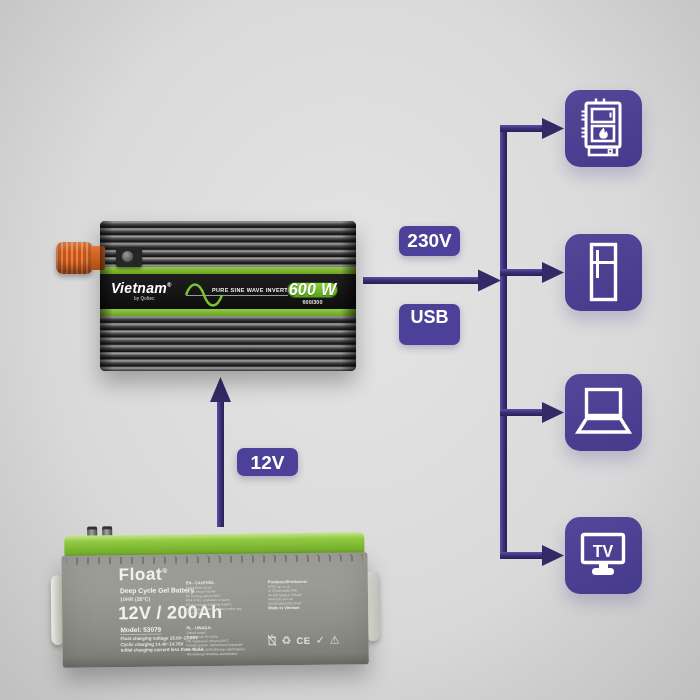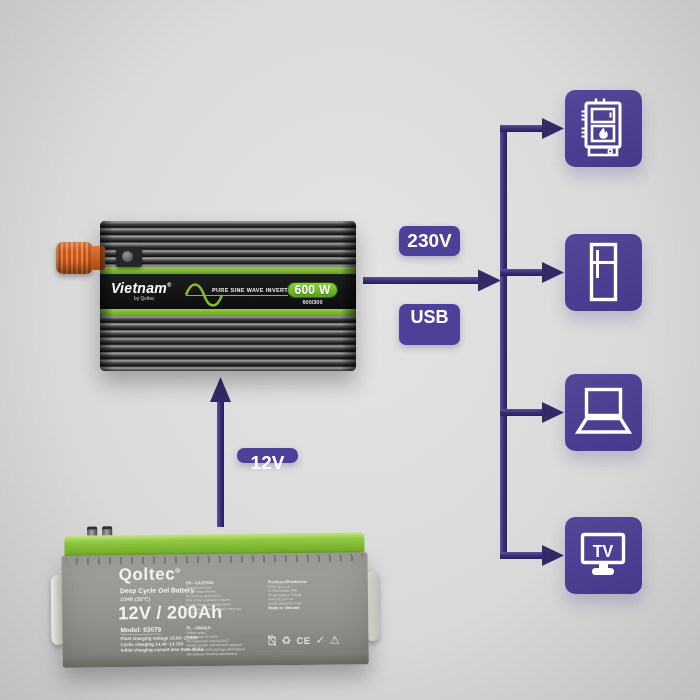--- a/index.html
+++ b/index.html
@@ -10,24 +10,24 @@
     background:radial-gradient(ellipse at 50% 45%, rgba(0,0,0,0) 60%, rgba(0,0,0,0.07) 100%);}
 
   
   .connectors{position:absolute;left:0;top:0;z-index:1;}
 
   
   .vlabel{position:absolute;z-index:4;background:#4C4099;color:#fff;font-weight:700;
     text-align:center;border-radius:7px;box-shadow:0 3px 7px rgba(50,40,110,.28);}
   #lbl-230{left:399px;top:226px;width:61px;height:30px;line-height:30px;font-size:19px;}
   #lbl-usb{left:399px;top:304px;width:61px;height:41px;line-height:27px;font-size:18px;}
-  #lbl-12{left:237px;top:448px;width:61px;height:15px;line-height:29px;font-size:19px;}
-
-  
-  .app{position:absolute;left:565px;width:77px;height:77px;border-radius:10px;z-index:3;
+  #lbl-12{left:237px;top:448px;width:61px;height:28px;line-height:29px;font-size:19px;}
+
+  
+  .app{position:absolute;left:565px;width:77px;height:77px;border-radius:15px;z-index:3;
     background:linear-gradient(160deg,#544699,#463A8D);box-shadow:0 9px 16px rgba(62,51,128,.22);}
   .a1{top:90px}.a2{top:234px}.a3{top:374px}.a4{top:517px}
   .app svg{display:block}
   .app .ln{stroke:#fff;fill:none;}
 
   
   .inverter{position:absolute;left:100px;top:221px;width:256px;height:150px;z-index:3;
     border-radius:5px;background:#2c2c2c;box-shadow:0 12px 22px rgba(0,0,0,.28);}
   .fins{position:absolute;left:0;width:100%;
     background:repeating-linear-gradient(180deg,#7d7d7d 0px,#9b9b9b 1px,#4c4c4c 3px,#232323 5px,#151515 6.4px,#7d7d7d 7.3px);}
@@ -47,22 +47,22 @@
   .monolith sup{font-size:6px;font-style:normal;}
   .s50{transform:scale(.5);transform-origin:0 0;white-space:nowrap;}
   .byline{position:absolute;left:34px;top:22px;}
   .byline .s50{font-size:9px;color:#a9a9a9;font-weight:700;}
   .bandline{position:absolute;left:86px;top:20.5px;width:102px;height:1px;background:#9a9a9a;}
   .swave{position:absolute;left:84px;top:8px;}
   .ptype{position:absolute;left:112px;top:12.5px;}
   .ptype .s50{font-size:11px;color:#f2f2f2;font-weight:700;letter-spacing:.7px;}
   .pbadge{position:absolute;left:187px;top:8px;width:51px;height:16px;border-radius:8px;
     background:linear-gradient(180deg,#8bd23a,#55a31c);border:1px solid rgba(0,0,0,.55);
-    color:#fff;font-weight:700;font-size:12px;line-height:14px;text-align:center;
-    letter-spacing:.3px;text-shadow:0 1px 1px rgba(0,0,0,.35);}
+    color:#fff;font-weight:700;font-size:16px;line-height:14px;text-align:center;
+    letter-spacing:.3px;text-shadow:0 1px 1px rgba(0,0,0,.35);font-style:italic;}
   .rating{position:absolute;left:187px;top:25px;}
   .rating .s50{font-size:11px;color:#e3e3e3;font-weight:700;width:102px;text-align:center;}
   .mount{position:absolute;left:16px;top:26px;width:26px;height:20px;background:#262626;
     border-radius:3px;z-index:3;box-shadow:0 2px 3px rgba(0,0,0,.4);}
   .nut{position:absolute;left:22px;top:30px;width:11px;height:11px;border-radius:50%;z-index:3;
     background:radial-gradient(circle at 40% 35%,#9a9a9a,#3a3a3a);}
   .knob{position:absolute;left:-44px;top:21px;width:37px;height:32px;border-radius:7px;z-index:3;
     background:repeating-linear-gradient(90deg,#ef8040 0 2.5px,#c2561a 2.5px 5px);
     box-shadow:inset 0 -7px 9px rgba(0,0,0,.4), inset 0 5px 7px rgba(255,255,255,.25), 0 3px 5px rgba(0,0,0,.3);}
   .knob2{position:absolute;left:-9px;top:25px;width:14px;height:24px;border-radius:3px;z-index:3;
@@ -185,21 +185,21 @@
   <div class="battery">
     <div class="term t1"></div>
     <div class="term t2"></div>
     <div class="handle hl"></div>
     <div class="handle hr"></div>
     <div class="lid"></div>
     <div class="bbody"></div>
     <div class="vents"></div>
 
     <div class="bat-txt qlogo">
-      <span>Qoltec</span><sup>®</sup>
+      <span>Float</span><sup>®</sup>
     </div>
     <div class="bat-txt btype">
         <div class="s50">Deep Cycle Gel Battery</div>
       </div>
     <div class="bat-txt brate">
         <div class="s50">10HR (25°C)</div>
       </div>
     <div class="bat-txt bcap">12V / 200Ah</div>
     <div class="bat-txt bmodel">
         <div class="s50">Model: 53079</div>

